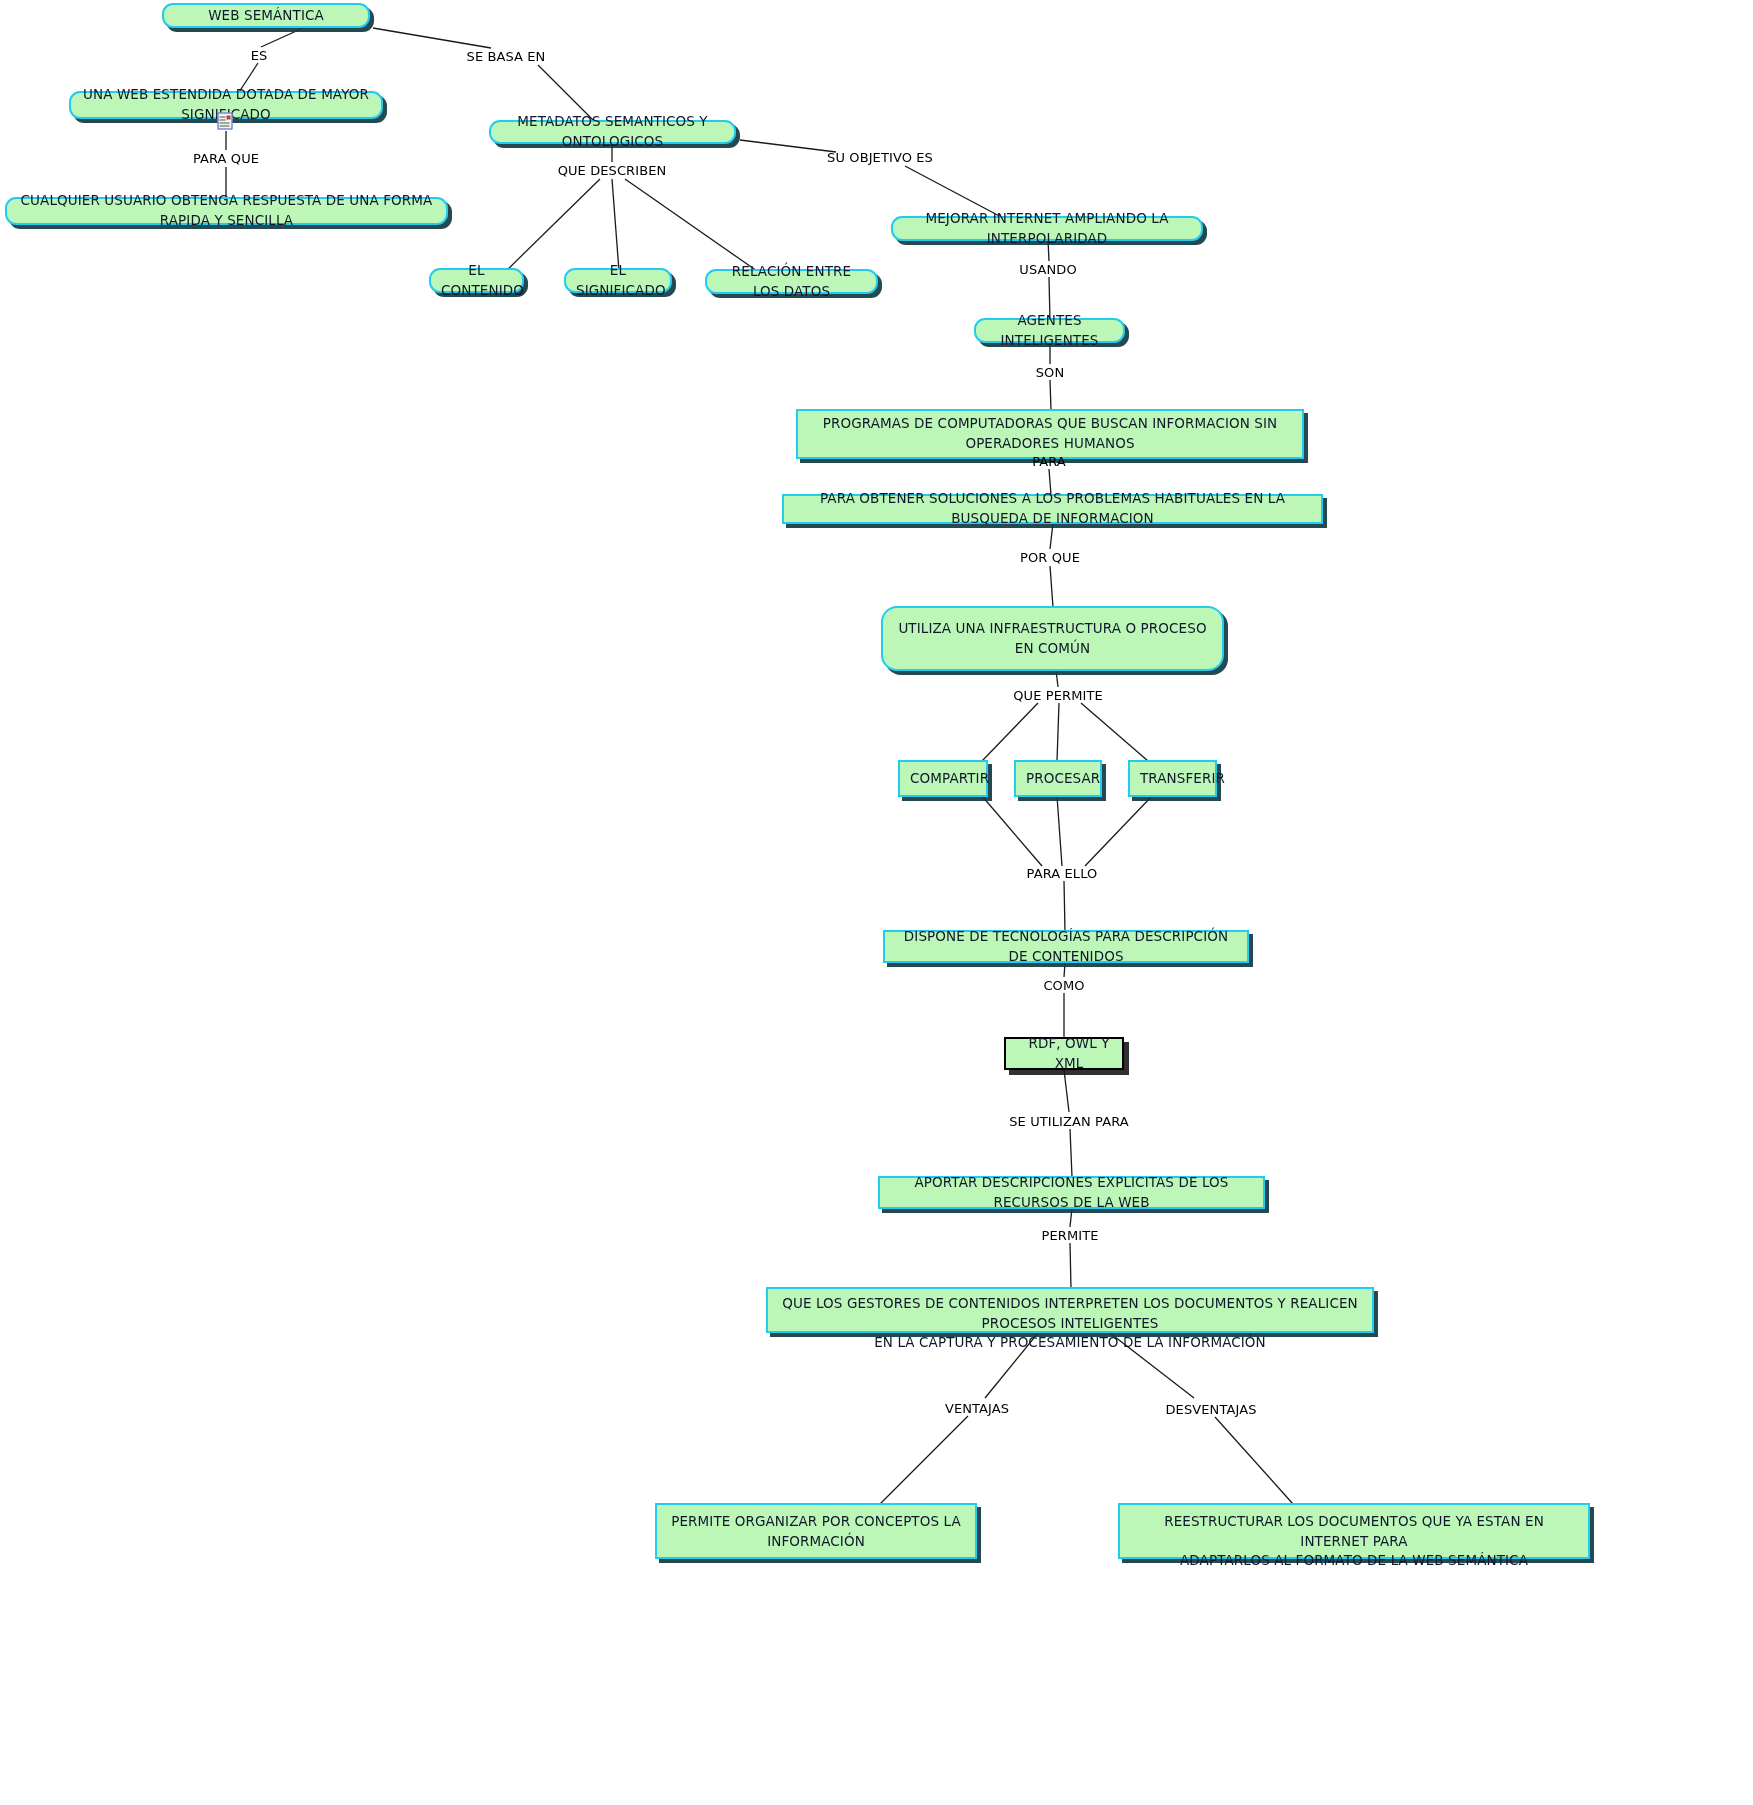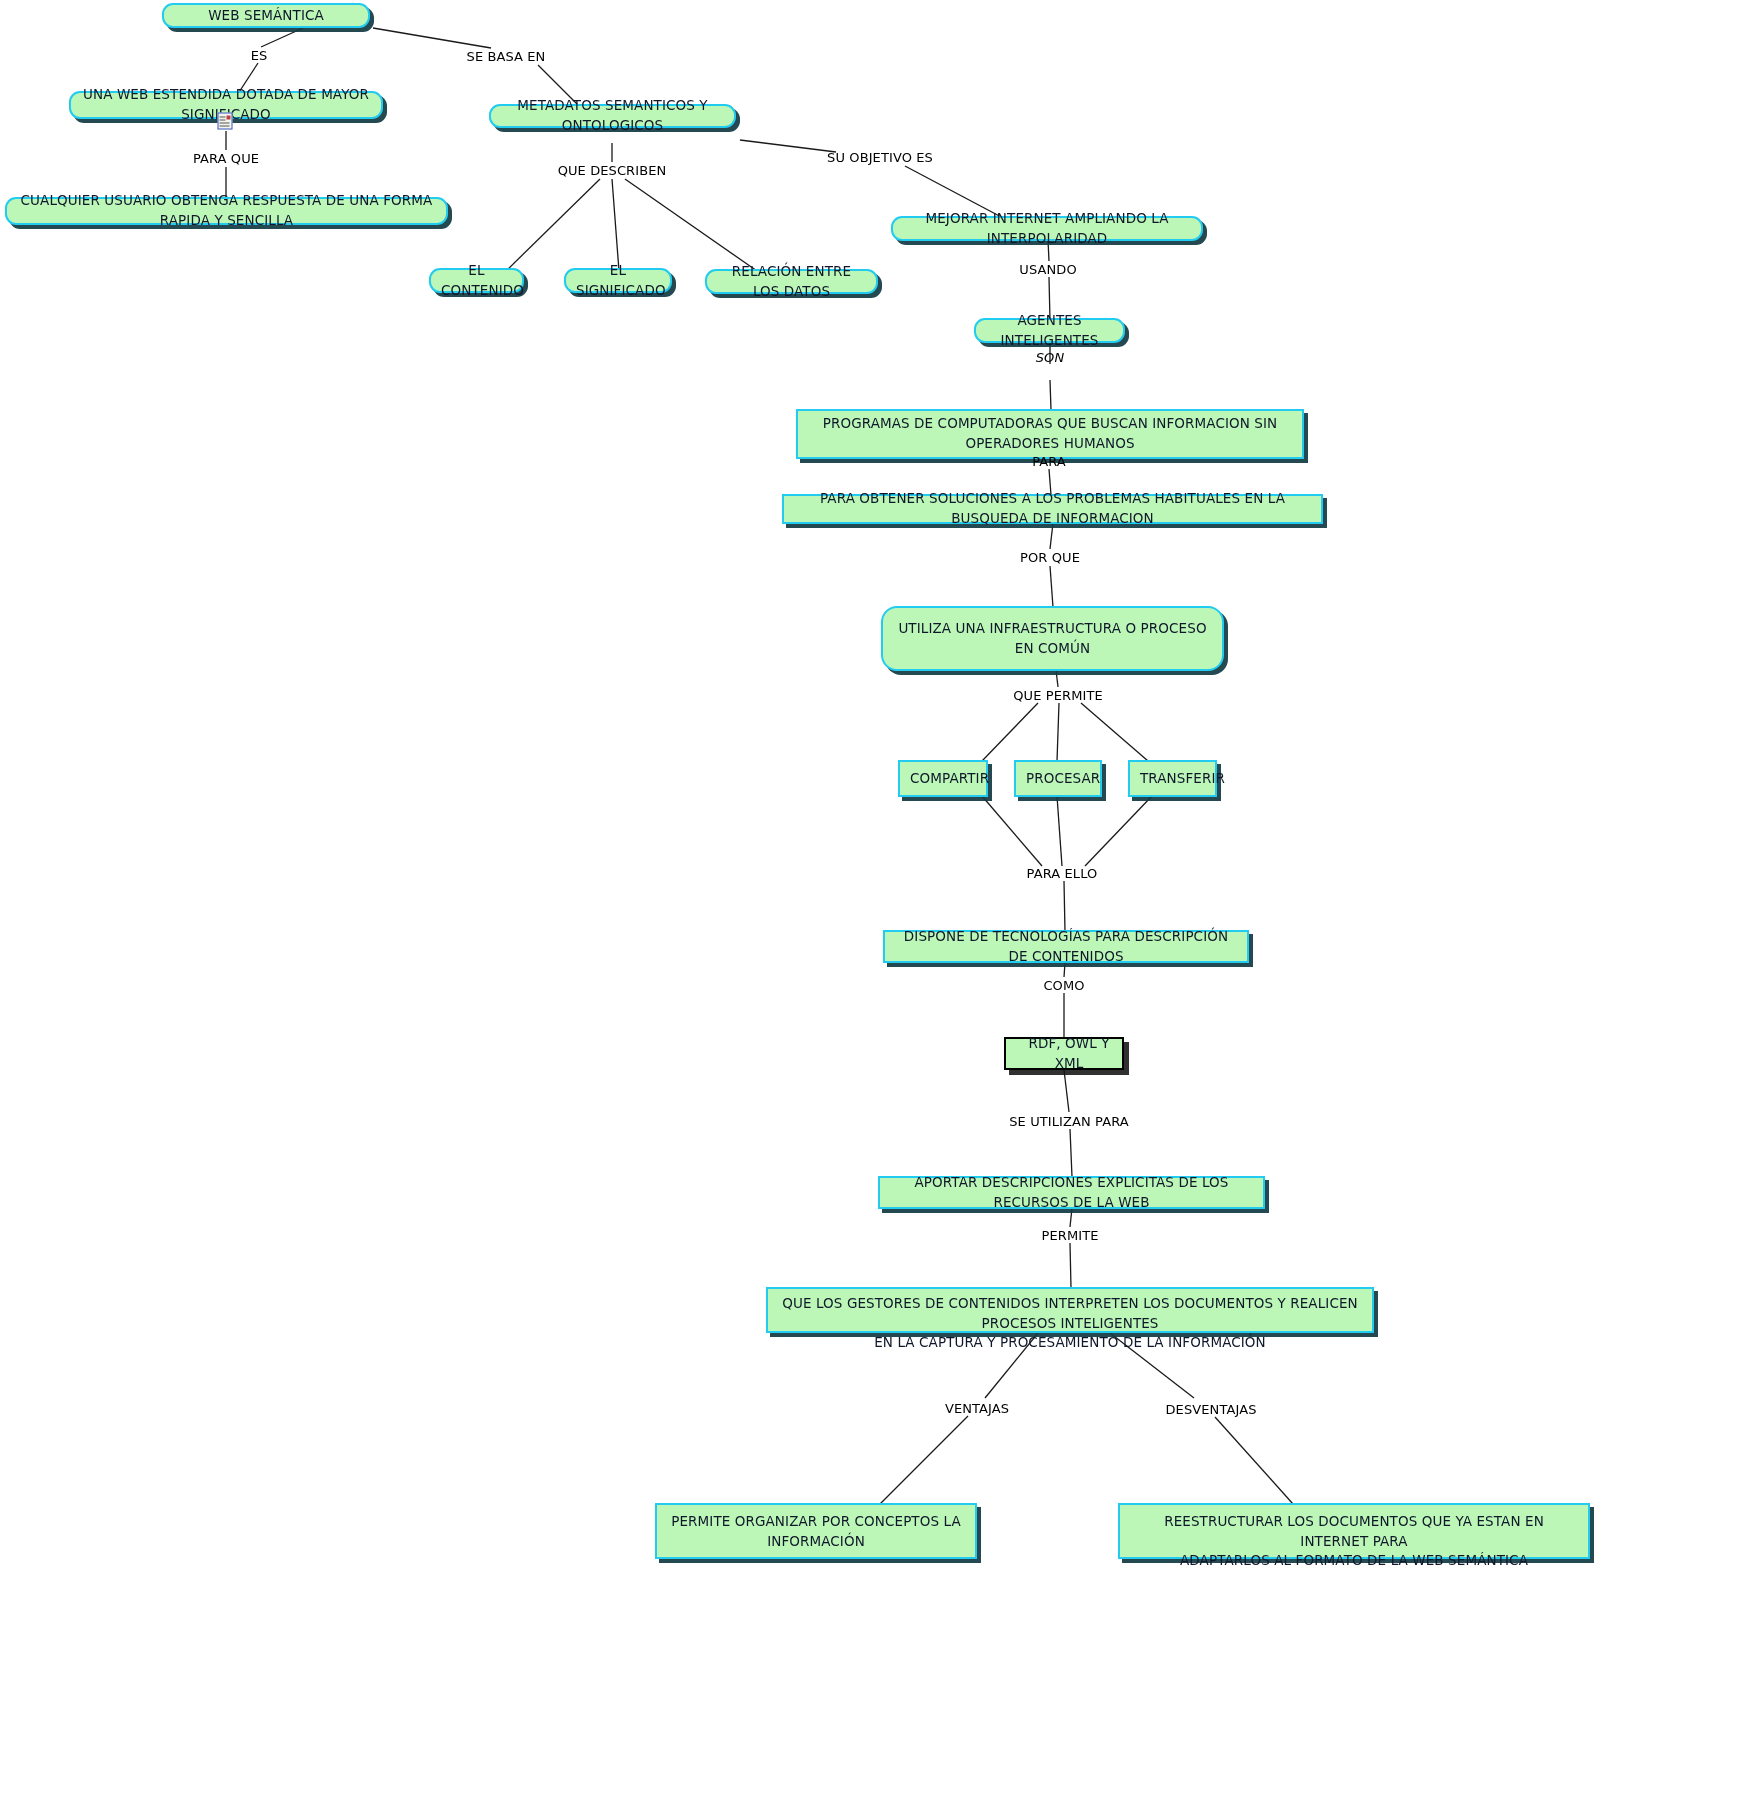--- a/index.html
+++ b/index.html
@@ -171,21 +171,21 @@
     <span class="ln" style="top:7px; width:6px;"></span>
     <span class="ln" style="top:10px; width:10px;"></span>
     <span class="ln" style="top:13px; width:10px;"></span>
     <span class="mk"></span>
   </div>
 
   <div class="node rounded" style="left:5px; top:197px; width:443px; height:28px;">
     <span class="txt">CUALQUIER USUARIO OBTENGA RESPUESTA DE UNA FORMA RAPIDA Y SENCILLA</span>
   </div>
 
-  <div class="node rounded" style="left:489px; top:104px; width:247px; height:24px;">
+  <div class="node rounded" style="left:489px; top:120px; width:247px; height:24px;">
     <span class="txt">METADATOS SEMANTICOS Y ONTOLOGICOS</span>
   </div>
 
   <div class="node rounded" style="left:429px; top:268px; width:95px; height:25px;">
     <span class="txt">EL CONTENIDO</span>
   </div>
 
   <div class="node rounded" style="left:564px; top:268px; width:108px; height:25px;">
     <span class="txt">EL SIGNIFICADO</span>
   </div>
@@ -251,21 +251,21 @@
     <span class="txt">REESTRUCTURAR LOS DOCUMENTOS QUE YA ESTAN EN INTERNET PARA</span>
     <span class="txt">ADAPTARLOS AL FORMATO DE LA WEB SEMÁNTICA</span>
   </div>
 
   <div class="link-label" style="left:259px; top:55px;">ES</div>
   <div class="link-label" style="left:506px; top:56px;">SE BASA EN</div>
   <div class="link-label" style="left:226px; top:158px;text-align:right;">PARA QUE</div>
   <div class="link-label" style="left:612px; top:170px;">QUE DESCRIBEN</div>
   <div class="link-label" style="left:880px; top:157px;">SU OBJETIVO ES</div>
   <div class="link-label" style="left:1048px; top:269px;">USANDO</div>
-  <div class="link-label" style="left:1050px; top:357px;font-style:italic;">SON</div>
+  <div class="link-label" style="left:1050px; top:372px;">SON</div>
   <div class="link-label" style="left:1049px; top:461px;">PARA</div>
   <div class="link-label" style="left:1050px; top:557px;">POR QUE</div>
   <div class="link-label" style="left:1058px; top:695px;">QUE PERMITE</div>
   <div class="link-label" style="left:1062px; top:873px;">PARA ELLO</div>
   <div class="link-label" style="left:1064px; top:985px;">COMO</div>
   <div class="link-label" style="left:1069px; top:1121px;">SE UTILIZAN PARA</div>
   <div class="link-label" style="left:1070px; top:1235px;">PERMITE</div>
   <div class="link-label" style="left:977px; top:1408px;">VENTAJAS</div>
   <div class="link-label" style="left:1211px; top:1409px;">DESVENTAJAS</div>
 

